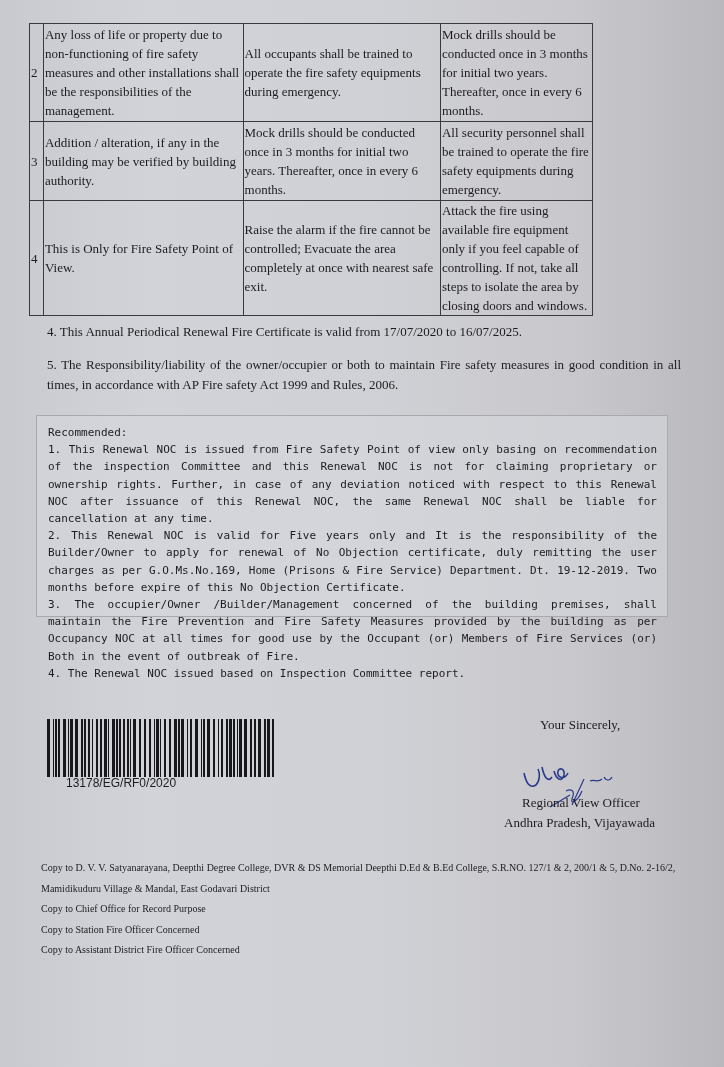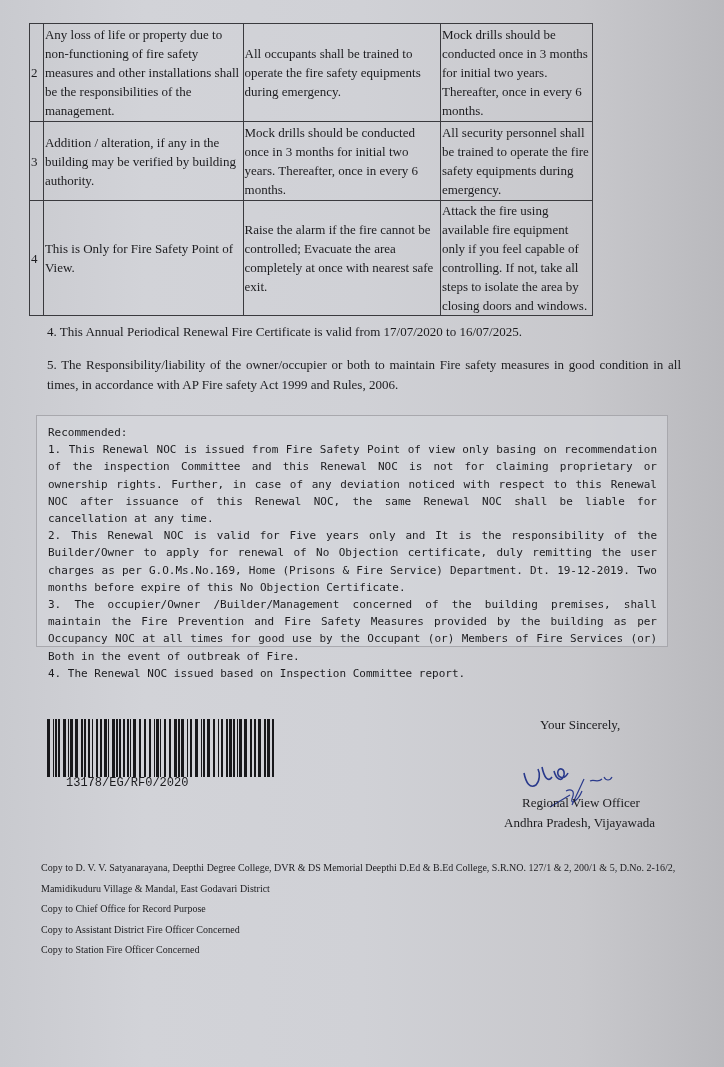--- a/index.html
+++ b/index.html
@@ -37,21 +37,21 @@
       width: 658px;
       font-size: 13px;
       line-height: 20.5px;
     }
     .notes p { margin: 12px; text-align: justify; }
     .rec-box {
       position: absolute;
       left: 36px;
       top: 415px;
       width: 632px;
-      height: 232px;
+      height: 202px;
       border: 1px solid #a8a8ad;
       background: rgba(214,215,220,0.6);
       font-family: "DejaVu Sans Mono", monospace;
       font-size: 11px;
       line-height: 17.2px;
       padding: 8px 10px 0 11px;
       box-sizing: border-box;
     }
     .rec-box p { margin: 0; text-align: justify; }
     .barcode {
@@ -61,21 +61,21 @@
       width: 230px;
       height: 58px;
       display: flex;
       align-items: stretch;
     }
     .barcode span { display: block; height: 100%; }
     .barcode-num {
       position: absolute;
       left: 66px;
       top: 776px;
-      font-family: Liberation Mono, monospace;
+      font-family: Liberation Sans, sans-serif;
       font-size: 12px;
     }
     .sig-block {
       position: absolute;
       left: 500px;
       top: 715px;
       width: 180px;
       font-size: 13px;
       line-height: 20px;
     }
@@ -252,15 +252,15 @@
     <path d="M4 12 C6 22, 10 28, 16 24 C20 20, 20 12, 18 8 M22 6 C24 16, 28 22, 32 16 M34 10 C36 18, 42 22, 44 14 C45 8, 40 6, 38 10 C36 16, 44 20, 48 12" fill="none" stroke-width="1.6" stroke="#2a3a8c"></path>
     <path d="M30 46 L50 34 M46 30 C50 28, 56 28, 52 38 C50 44, 58 40, 62 30 M64 18 L52 44 M70 20 C74 18, 78 22, 82 18 M84 16 C86 20, 90 20, 92 16" fill="none" stroke-width="1.2" stroke="#2a3a8c"></path>
   </svg>
   <div class="designation">Regional View Officer</div>
   <div class="location">Andhra Pradesh, Vijayawada</div>
 </div>
 
 <div class="copies">
   <p>Copy to D. V. V. Satyanarayana, Deepthi Degree College, DVR &amp; DS Memorial Deepthi D.Ed &amp; B.Ed College, S.R.NO. 127/1 &amp; 2, 200/1 &amp; 5, D.No. 2-16/2, Mamidikuduru Village &amp; Mandal, East Godavari District</p>
   <p>Copy to Chief Office for Record Purpose</p>
+  <p>Copy to Station Fire Officer Concerned</p>
   <p>Copy to Assistant District Fire Officer Concerned</p>
-  <p>Copy to Station Fire Officer Concerned</p>
 </div>
 
 </body></html>

